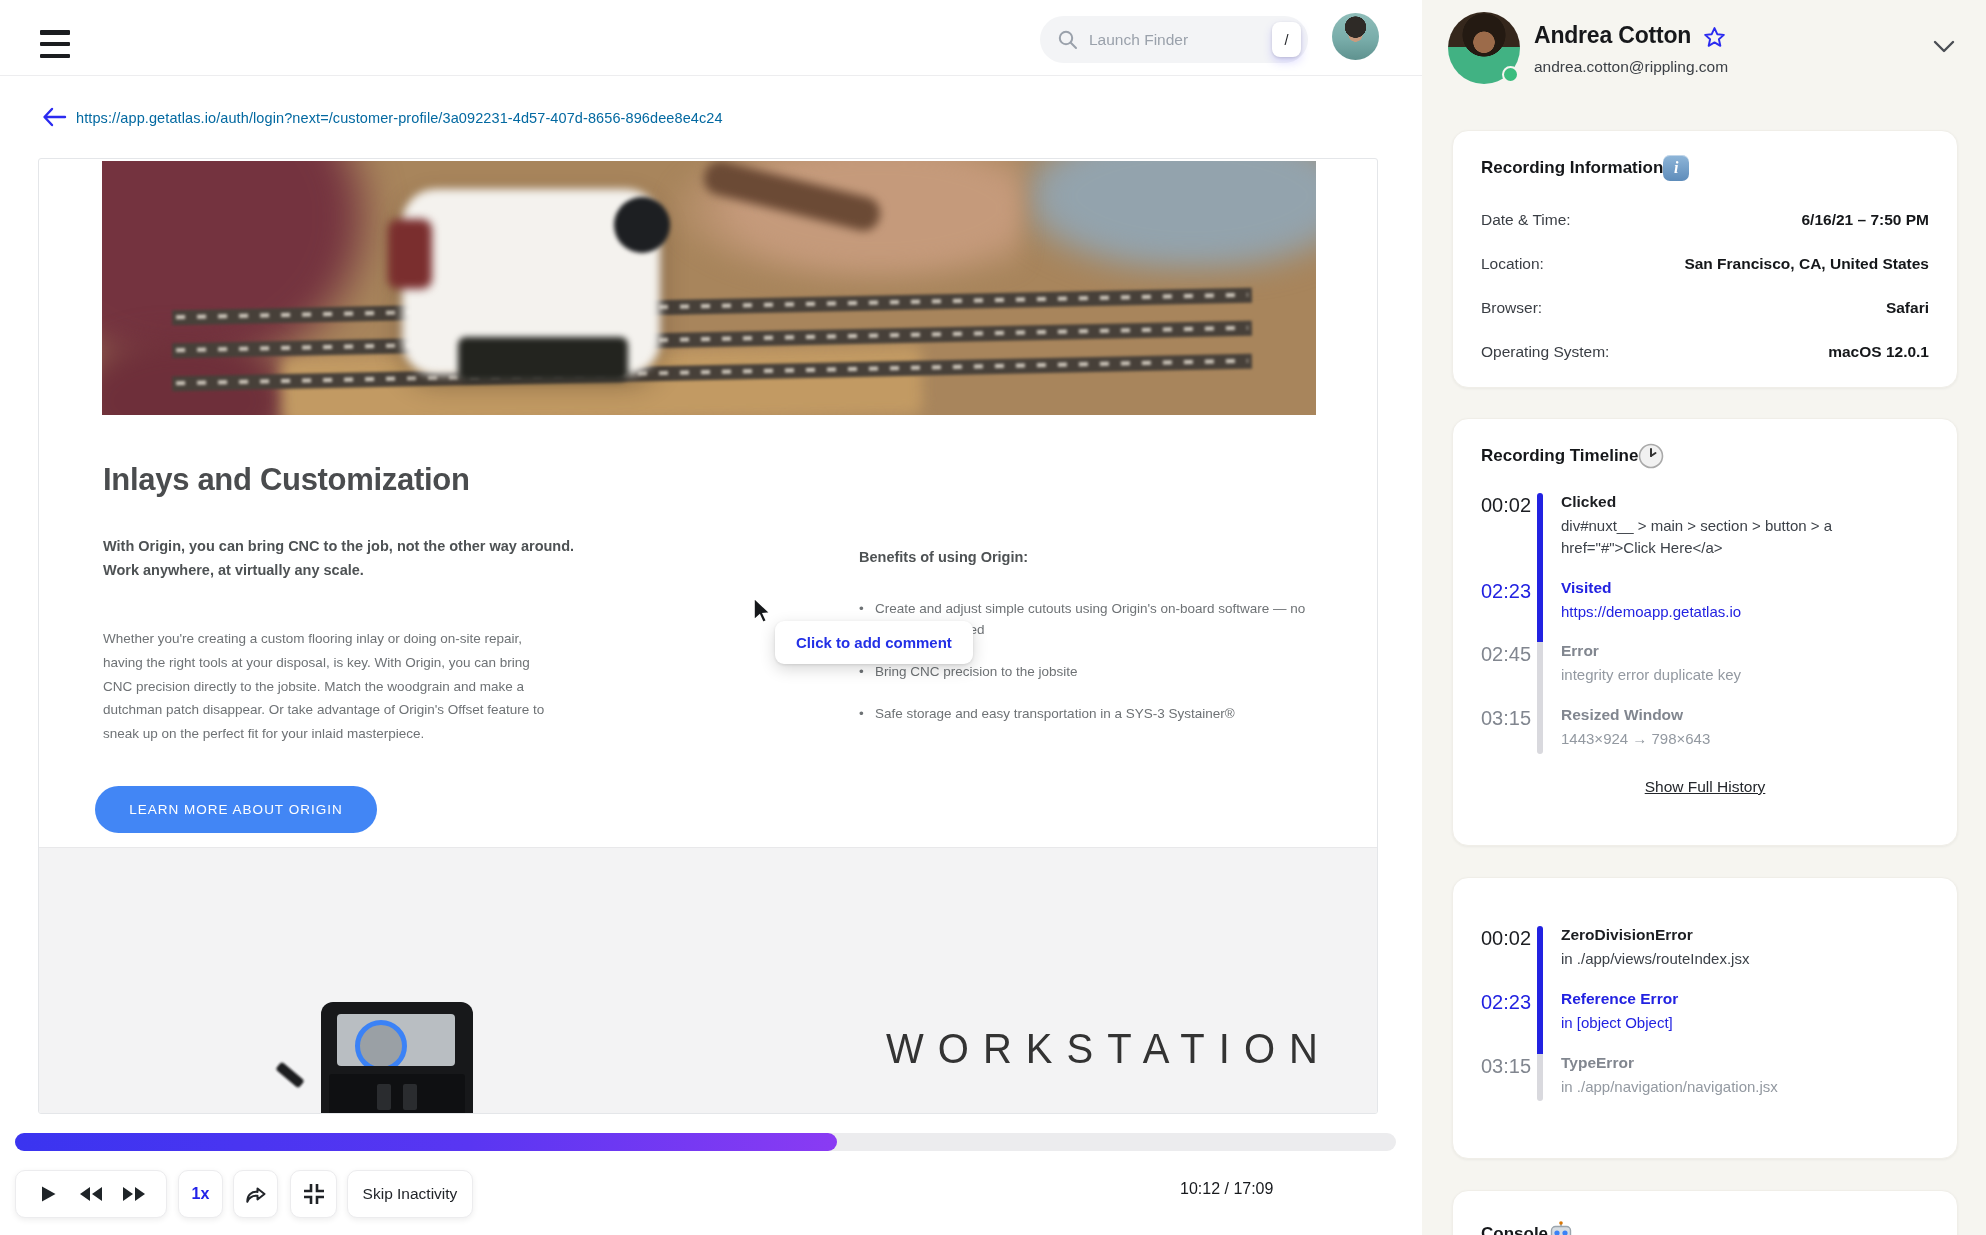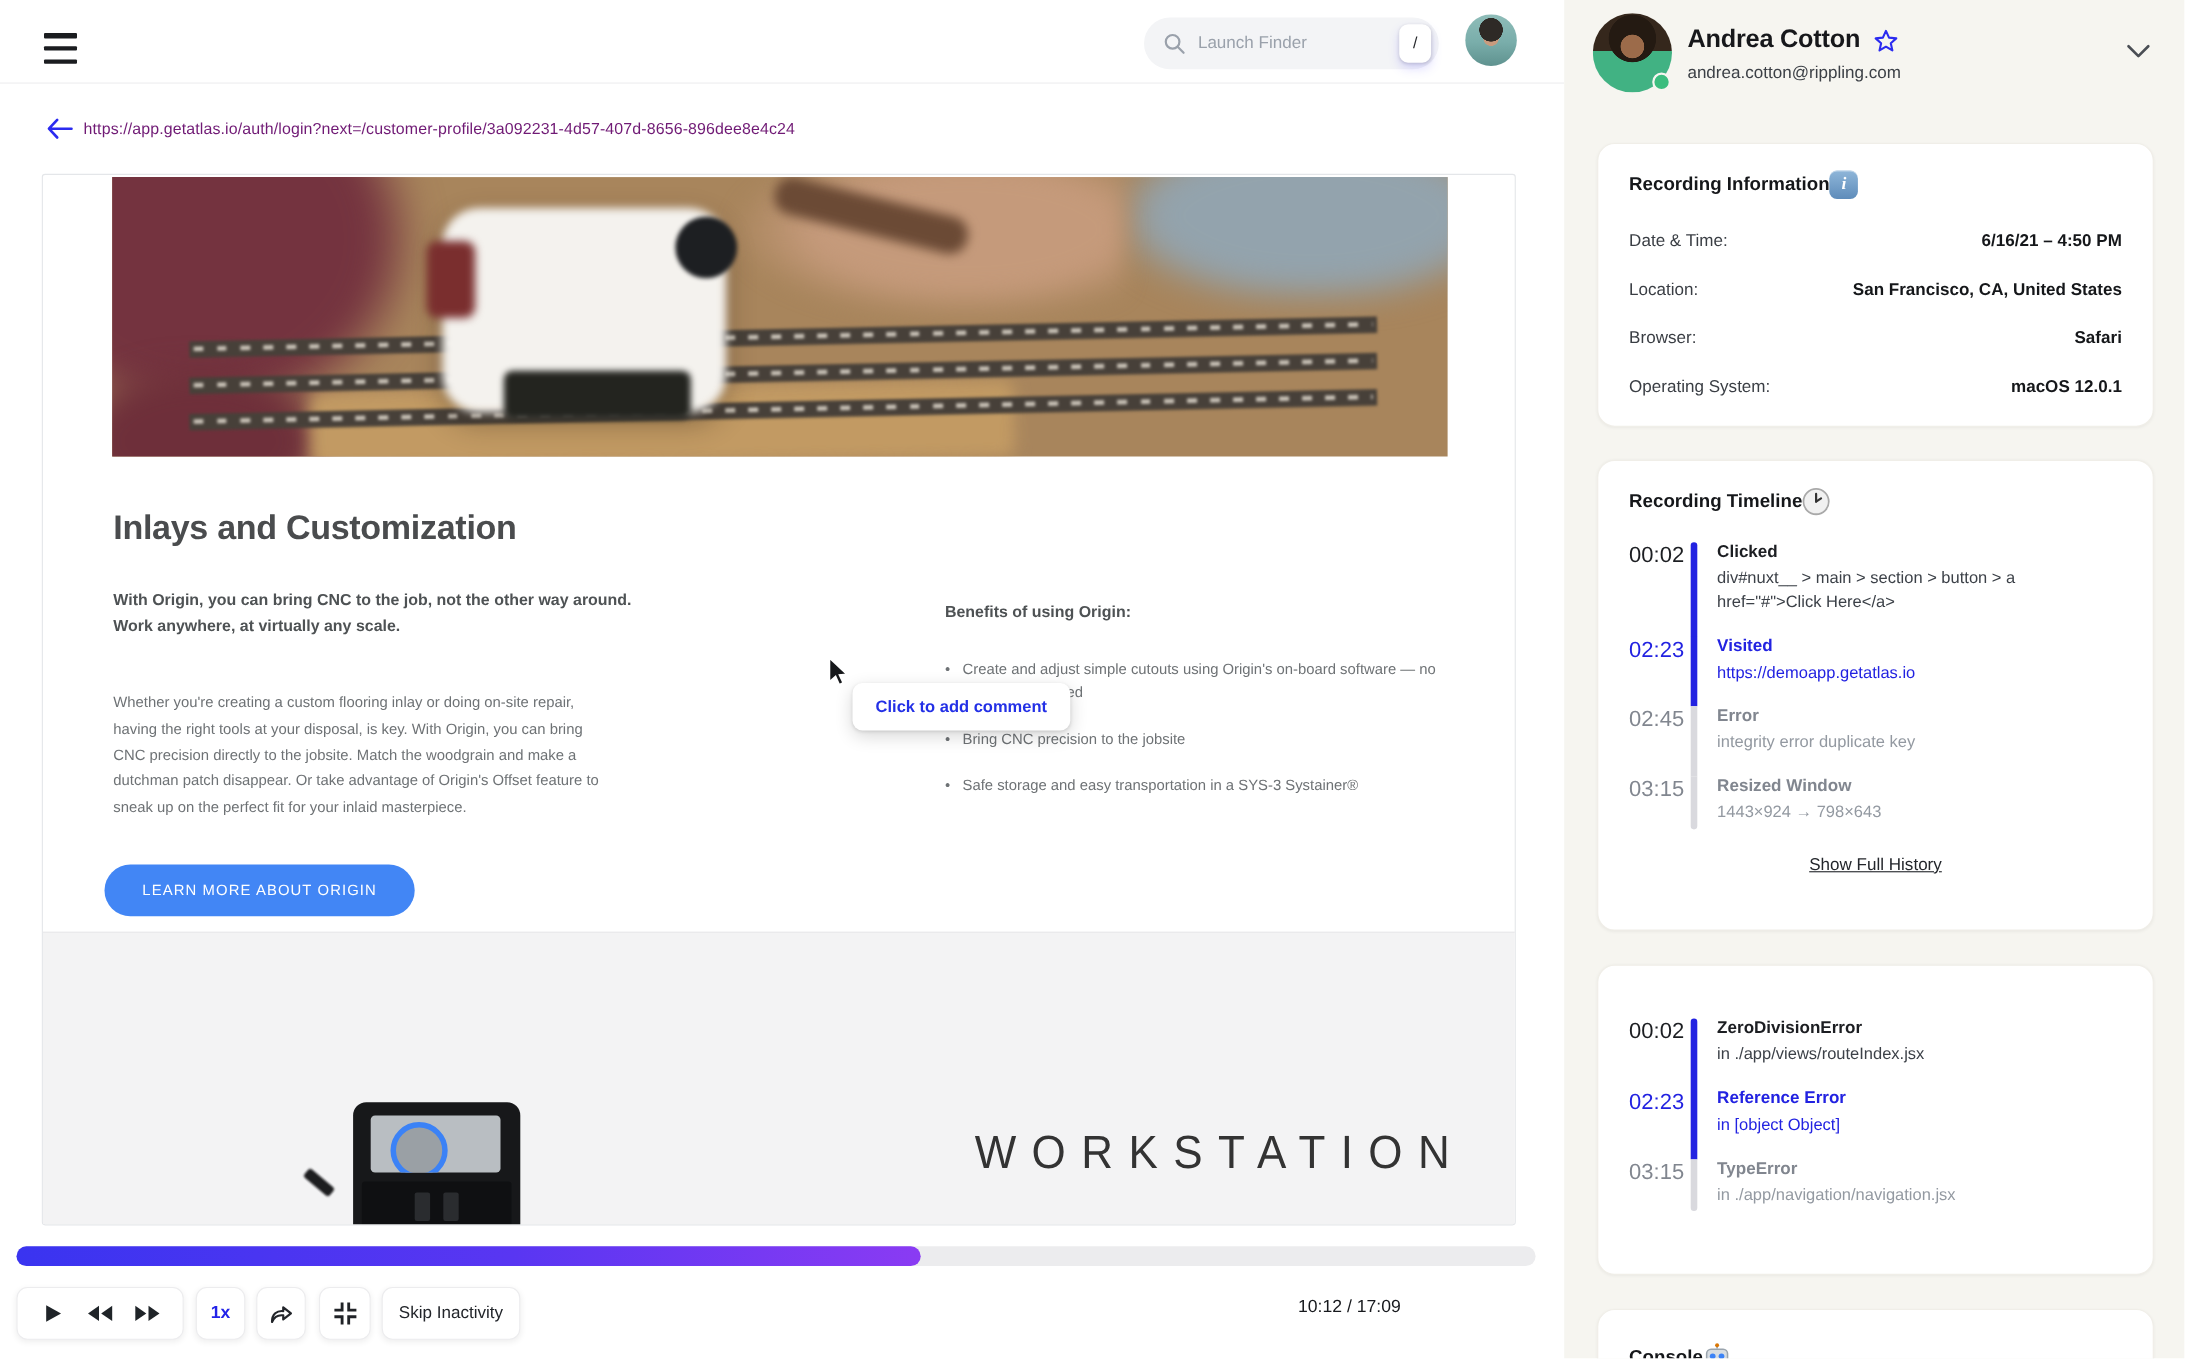--- a/index.html
+++ b/index.html
@@ -22,21 +22,21 @@
   .slash-badge { flex:0 0 auto; width:29px; height:35px; background:#fff; border-radius:8px; display:grid; place-items:center; font-size:14.5px; color:#24262a; box-shadow:0 1px 3px rgba(0,0,0,.14), 0 5px 10px rgba(96,88,255,.22); }
 
   .tb-avatar { position:absolute; left:1332px; top:13px; width:47px; height:47px; border-radius:50%;
     background:
       radial-gradient(circle at 50% 30%, #2e2a26 0 26%, rgba(0,0,0,0) 27%),
       radial-gradient(circle at 50% 46%, #c89b7e 0 20%, rgba(0,0,0,0) 21%),
       linear-gradient(180deg,#8fbdb9 0%, #79adaa 55%, #5f928f 100%);
     cursor:pointer; }
 
   .back-button { position:absolute; left:40px; top:104px; width:28px; height:26px; cursor:pointer; }
-  .url-text { position:absolute; left:76px; top:110px; font-size:14.5px; color:#701a75; letter-spacing:.1px; }
+  .url-text { position:absolute; left:76px; top:110px; font-size:14.5px; color:#0369a1; letter-spacing:.1px; }
 
   
   .viewport { position:absolute; left:38px; top:158px; width:1340px; height:956px; background:#fff; border:1px solid #e4e6e9; border-radius:3px; overflow:hidden; }
 
   .photo { position:absolute; left:63px; top:2px; width:1214px; height:254px; overflow:hidden;
     background:linear-gradient(100deg,#5e4a3e 0%,#8a6b4c 16%,#a8855c 38%,#b7946a 58%,#97785４ 78%,#7b5f44 100%);
     background-color:#a8855c; }
   .photo > div { position:absolute; }
   .ph-maroon1 { left:-50px; top:-60px; width:330px; height:290px; background:radial-gradient(ellipse at 40% 40%, #74333f 0 55%, rgba(116,51,63,0) 72%); filter:blur(14px); }
   .ph-maroon2 { left:-40px; top:170px; width:240px; height:140px; background:radial-gradient(ellipse, #6e2f3a 0 55%, rgba(110,47,58,0) 75%); filter:blur(12px); }
@@ -296,21 +296,21 @@
     </div>
 
     <section class="card card-info">
       <div class="card-title-row">
         <div class="card-title">Recording Information</div>
         <div class="icon-info"></div>
       </div>
       <div class="info-rows">
         <div class="info-row">
           <span class="info-label">Date &amp; Time:</span>
-          <span class="info-value">6/16/21 – 4:50 PM</span>
+          <span class="info-value">6/16/21 – 7:50 PM</span>
         </div>
         <div class="info-row">
           <span class="info-label">Location:</span>
           <span class="info-value">San Francisco, CA, United States</span>
         </div>
         <div class="info-row">
           <span class="info-label">Browser:</span>
           <span class="info-value">Safari</span>
         </div>
         <div class="info-row">

